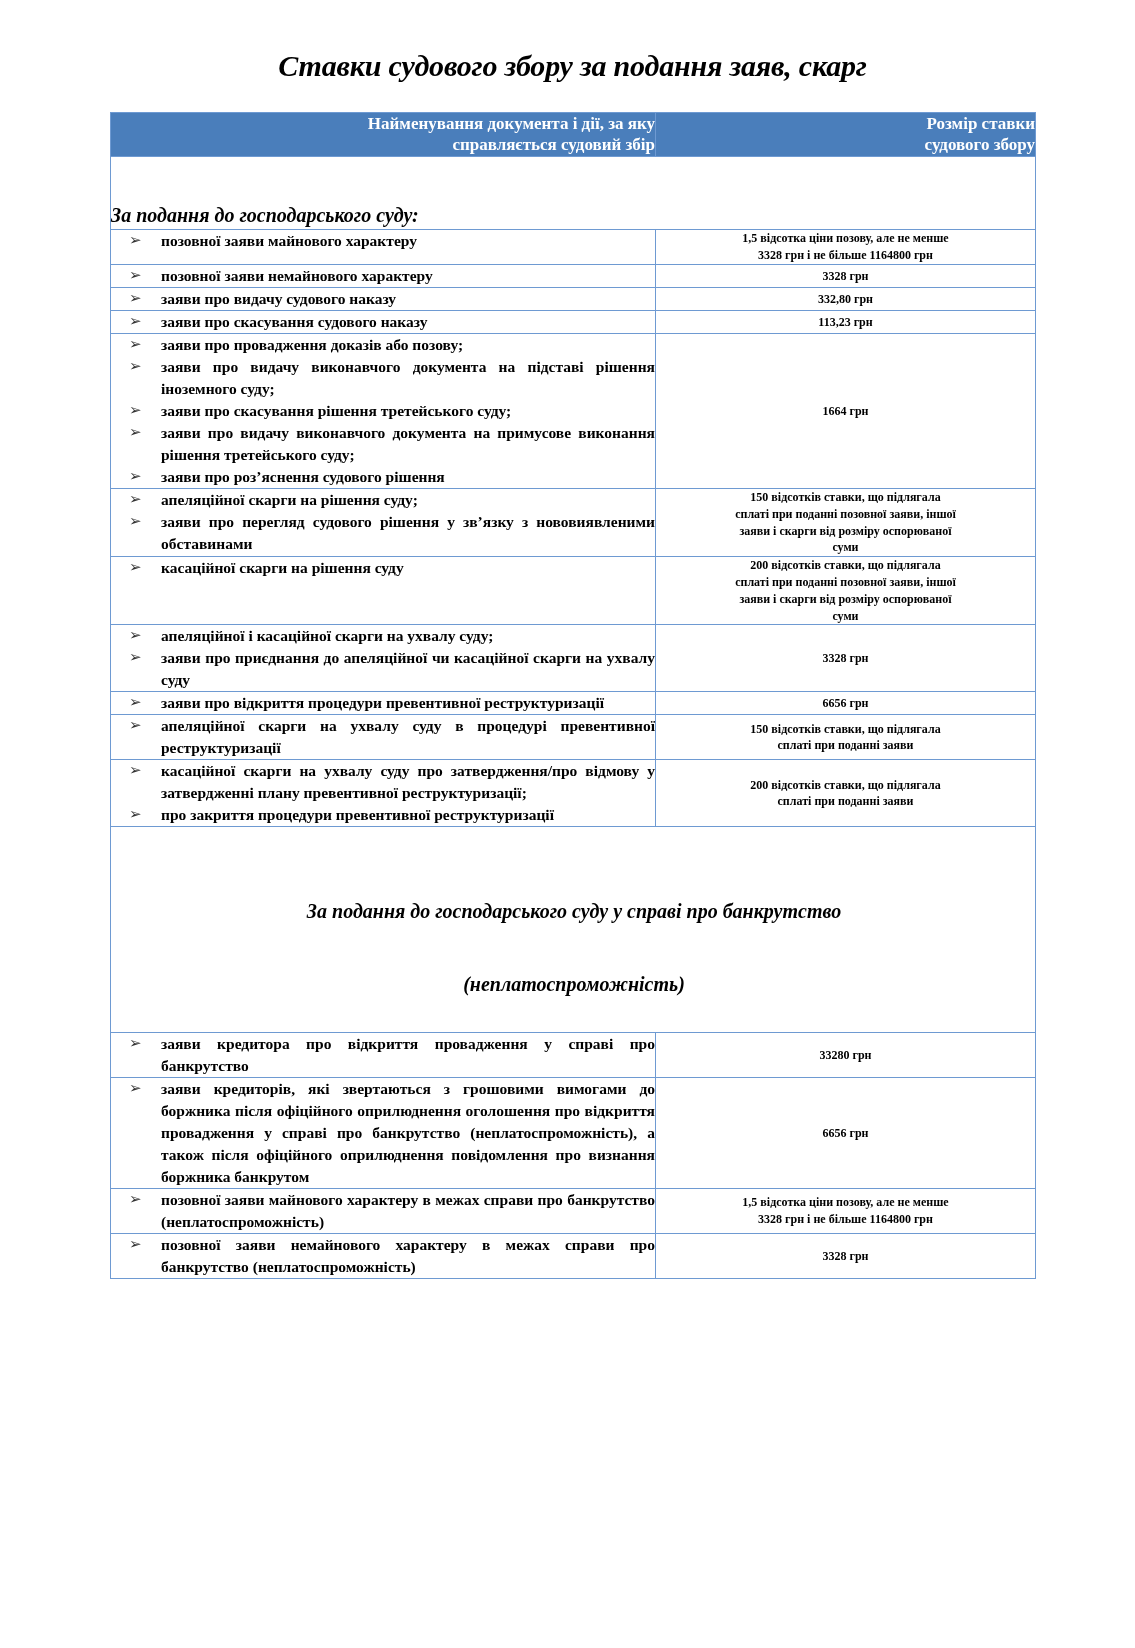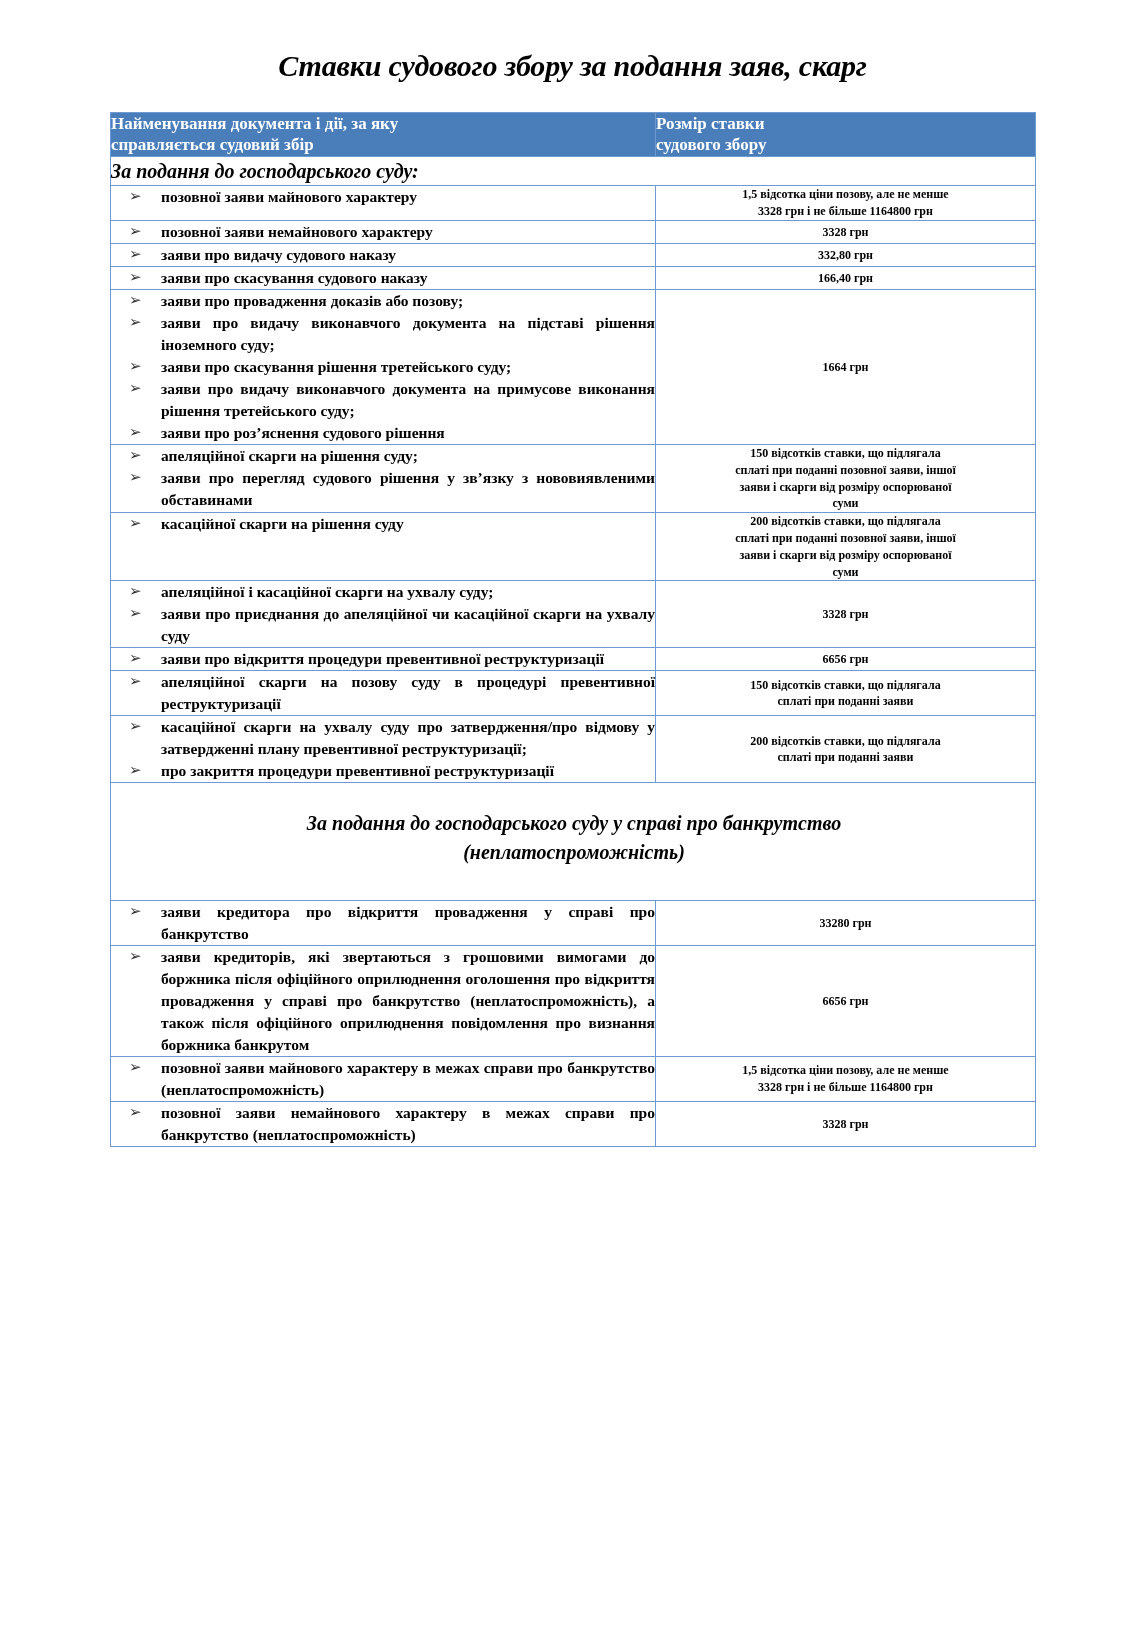--- a/index.html
+++ b/index.html
@@ -53,39 +53,39 @@
     padding: 0;
   }
 
   
   thead th {
     background: #4a7ebb;
     color: #ffffff;
     font-weight: bold;
     font-size: 17px;
     line-height: 1.28;
-    text-align: left;
+    text-align: right;
     padding: 11px 10px 12px 10px;
     border: 1px solid #4a7ebb;
     border-bottom: 1px solid #9ab8dd;
     margin-left: 20px;
   }
   thead th .hl { display: block; }
 
   
   td.section {
     font-style: italic;
     font-weight: bold;
     font-size: 20px;
     line-height: 1.42;
     padding: 12px 12px 16px 14px;
     vertical-align: top;
   }
   td.section.tall { padding: 26px 12px 34px 14px; text-align: center; }
-  td.section .sl { display: block; }
+  td.section .sl { display: block; margin-top: 44px; }
 
   
   td.desc {
     padding: 7px 14px 8px 12px;
     font-size: 15.5px;
     line-height: 1.42;
     font-weight: bold;
   }
   ul.arrows {
     list-style: none;
@@ -189,21 +189,21 @@
             <span class="rl">332,80 грн</span>
           </td>
         </tr>
         <tr>
           <td class="desc">
             <ul class="arrows">
               <li class="nojust"><span class="bullet">➢</span><span class="txt">заяви про скасування судового наказу</span></li>
             </ul>
           </td>
           <td class="rate mid">
-            <span class="rl">166,40 грн</span>
+            <span class="rl">113,23 грн</span>
           </td>
         </tr>
         <tr>
           <td class="desc">
             <ul class="arrows">
               <li class="nojust"><span class="bullet">➢</span><span class="txt">заяви про провадження доказів або позову;</span></li>
               <li><span class="bullet">➢</span><span class="txt">заяви про видачу виконавчого документа на підставі рішення іноземного суду;</span></li>
               <li class="nojust"><span class="bullet">➢</span><span class="txt">заяви про скасування рішення третейського суду;</span></li>
               <li><span class="bullet">➢</span><span class="txt">заяви про видачу виконавчого документа на примусове виконання рішення третейського суду;</span></li>
               <li class="nojust"><span class="bullet">➢</span><span class="txt">заяви про роз’яснення судового рішення</span></li>
@@ -257,21 +257,21 @@
               <li><span class="bullet">➢</span><span class="txt">заяви про відкриття процедури превентивної реструктуризації</span></li>
             </ul>
           </td>
           <td class="rate mid">
             <span class="rl">6656 грн</span>
           </td>
         </tr>
         <tr>
           <td class="desc">
             <ul class="arrows">
-              <li><span class="bullet">➢</span><span class="txt">апеляційної скарги  на позову суду в процедурі превентивної реструктуризації</span></li>
+              <li><span class="bullet">➢</span><span class="txt">апеляційної скарги  на ухвалу суду в процедурі превентивної реструктуризації</span></li>
             </ul>
           </td>
           <td class="rate mid">
             <span class="rl">150 відсотків ставки, що підлягала</span>
             <span class="rl">сплаті при поданні заяви</span>
           </td>
         </tr>
         <tr>
           <td class="desc">
             <ul class="arrows">

